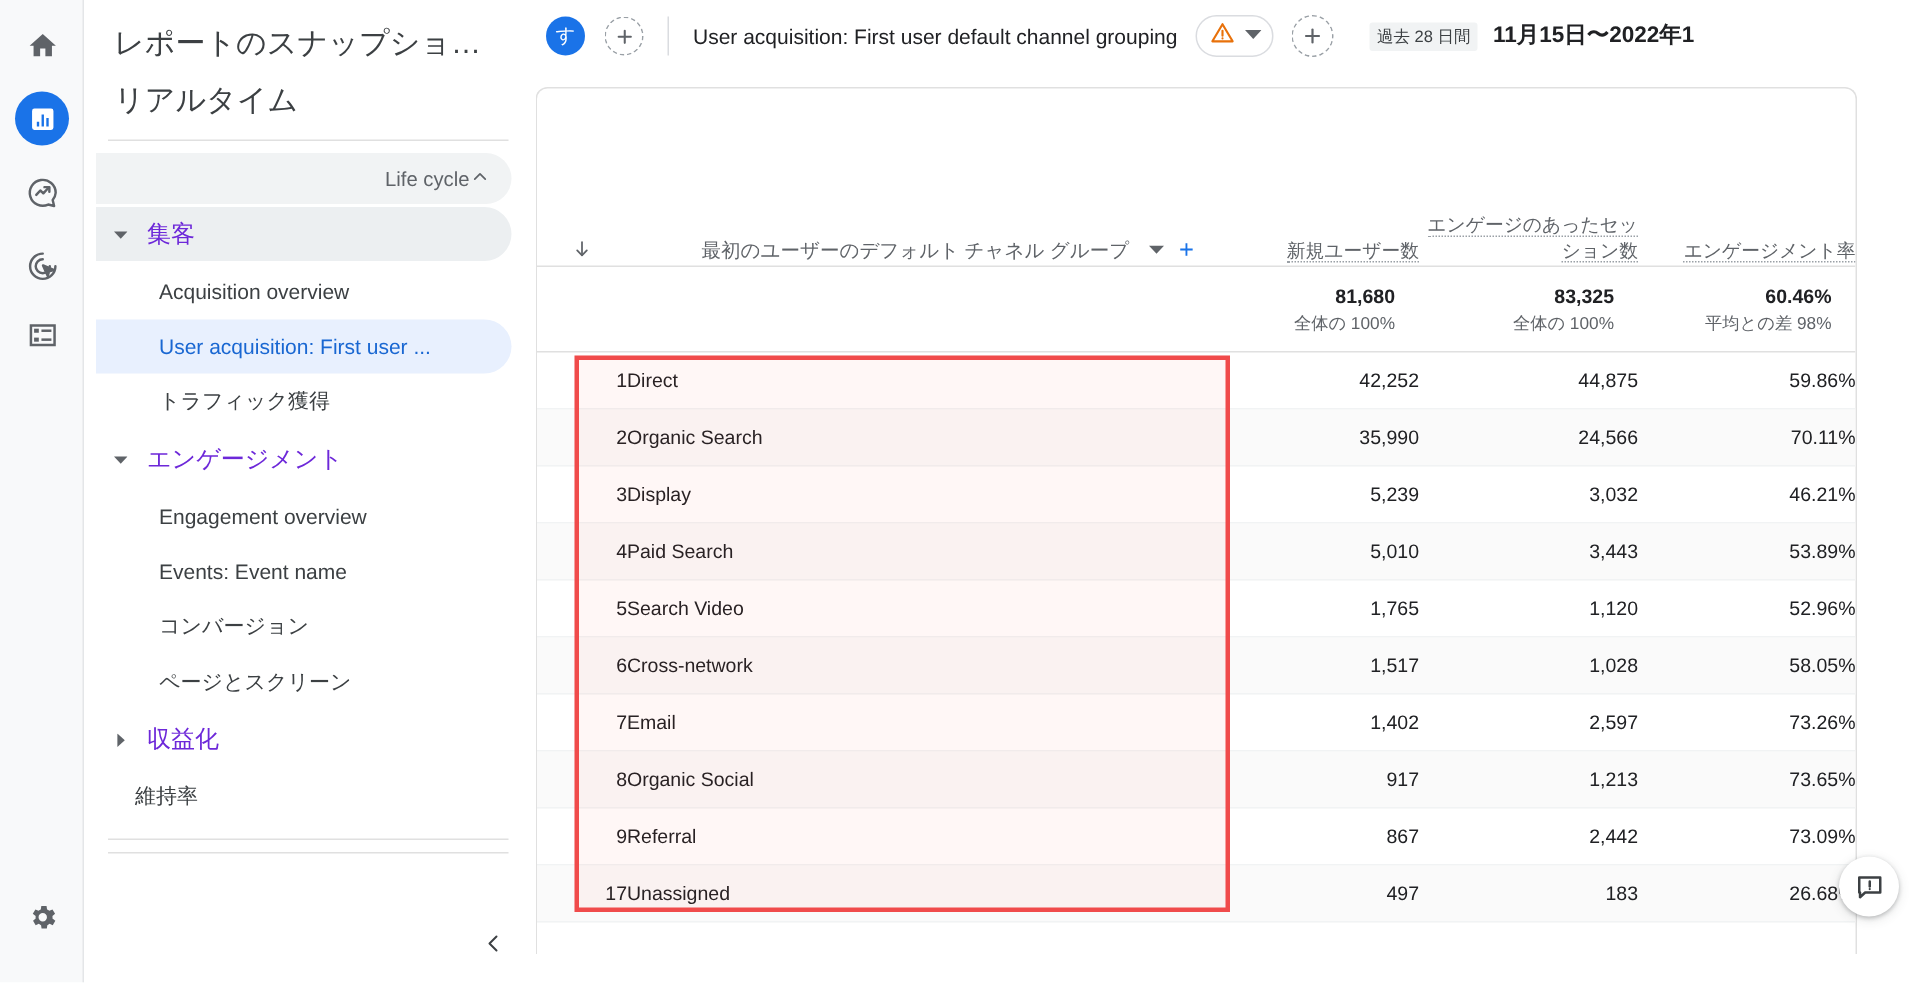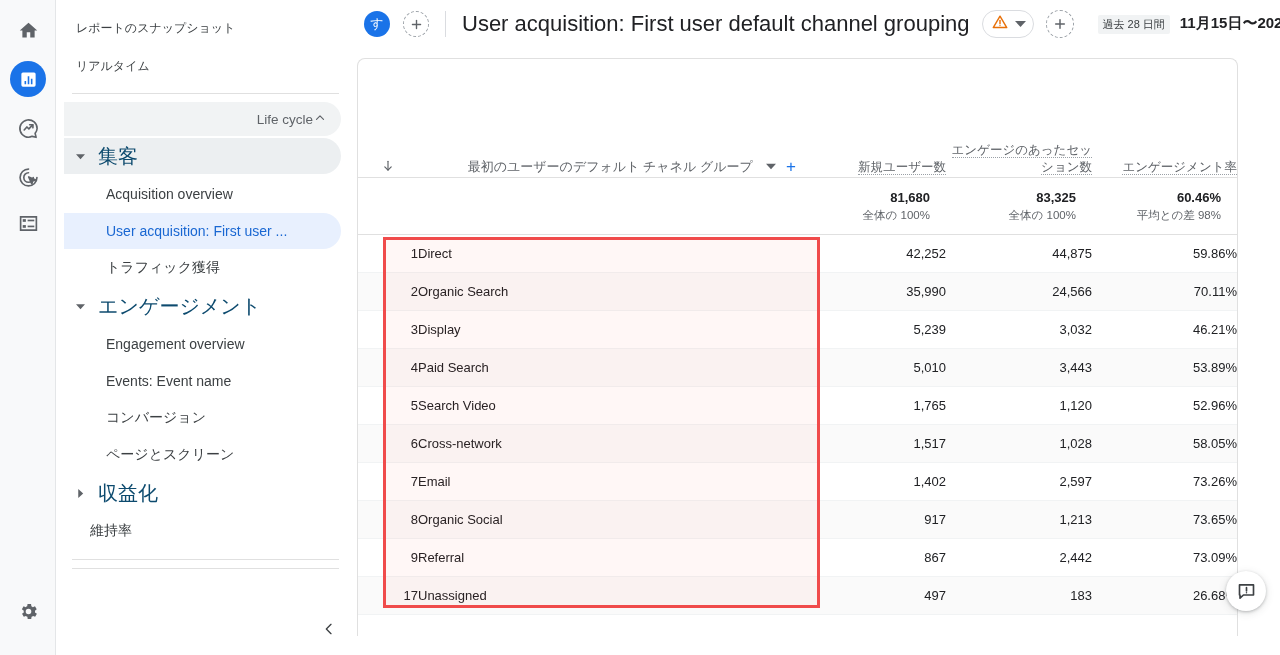--- a/index.html
+++ b/index.html
@@ -64,21 +64,21 @@
     height: 38px;
     margin: 0 16px 0 8px;
     padding-left: 12px;
     border-radius: 0 19px 19px 0;
     color: #3c4043;
     cursor: pointer;
     white-space: nowrap;
     box-sizing: border-box;
   }
   .nav-item .tw { overflow: hidden; text-overflow: ellipsis; }
-  .nav-top { font-size: 12px; color: #3c4043; }
+  .nav-top { font-size: 20px; color: #3c4043; }
   .nav-sep {
     height: 1px;
     background: #e0e0e0;
     margin: 8px 18px 8px 16px;
   }
   .nav-section {
     display: flex;
     align-items: center;
     justify-content: flex-end;
     height: 34px;
@@ -100,21 +100,21 @@
     border-radius: 0 18px 18px 0;
     cursor: pointer;
     box-sizing: border-box;
   }
   .nav-group.shaded { background: #eceff1; }
   .nav-group .caret {
     width: 20px;
     display: flex; align-items: center; justify-content: center;
     flex: 0 0 20px;
   }
-  .nav-group .glabel { padding-left: 8px; font-size: 20px; color: #0c4a6e; }
+  .nav-group .glabel { padding-left: 8px; font-size: 16px; color: #6d28d9; }
   .nav-child {
     display: flex;
     align-items: center;
     height: 36px;
     margin: 1px 16px 1px 8px;
     padding-left: 42px;
     border-radius: 0 18px 18px 0;
     font-size: 14px;
     color: #3c4043;
     cursor: pointer;
@@ -169,21 +169,21 @@
     flex: 0 0 26px;
     cursor: pointer;
     box-sizing: border-box;
   }
   .vdiv {
     width: 1px; height: 26px; background: #dadce0;
     margin: 0 16px;
     flex: 0 0 1px;
   }
   .page-title {
-    font-size: 22px;
+    font-size: 14px;
     color: #202124;
     white-space: nowrap;
     font-weight: 400;
   }
   .warn-chip {
     display: flex; align-items: center;
     height: 28px;
     padding: 0 7px 0 8px;
     margin-left: 12px;
     border: 1px solid #dadce0;

